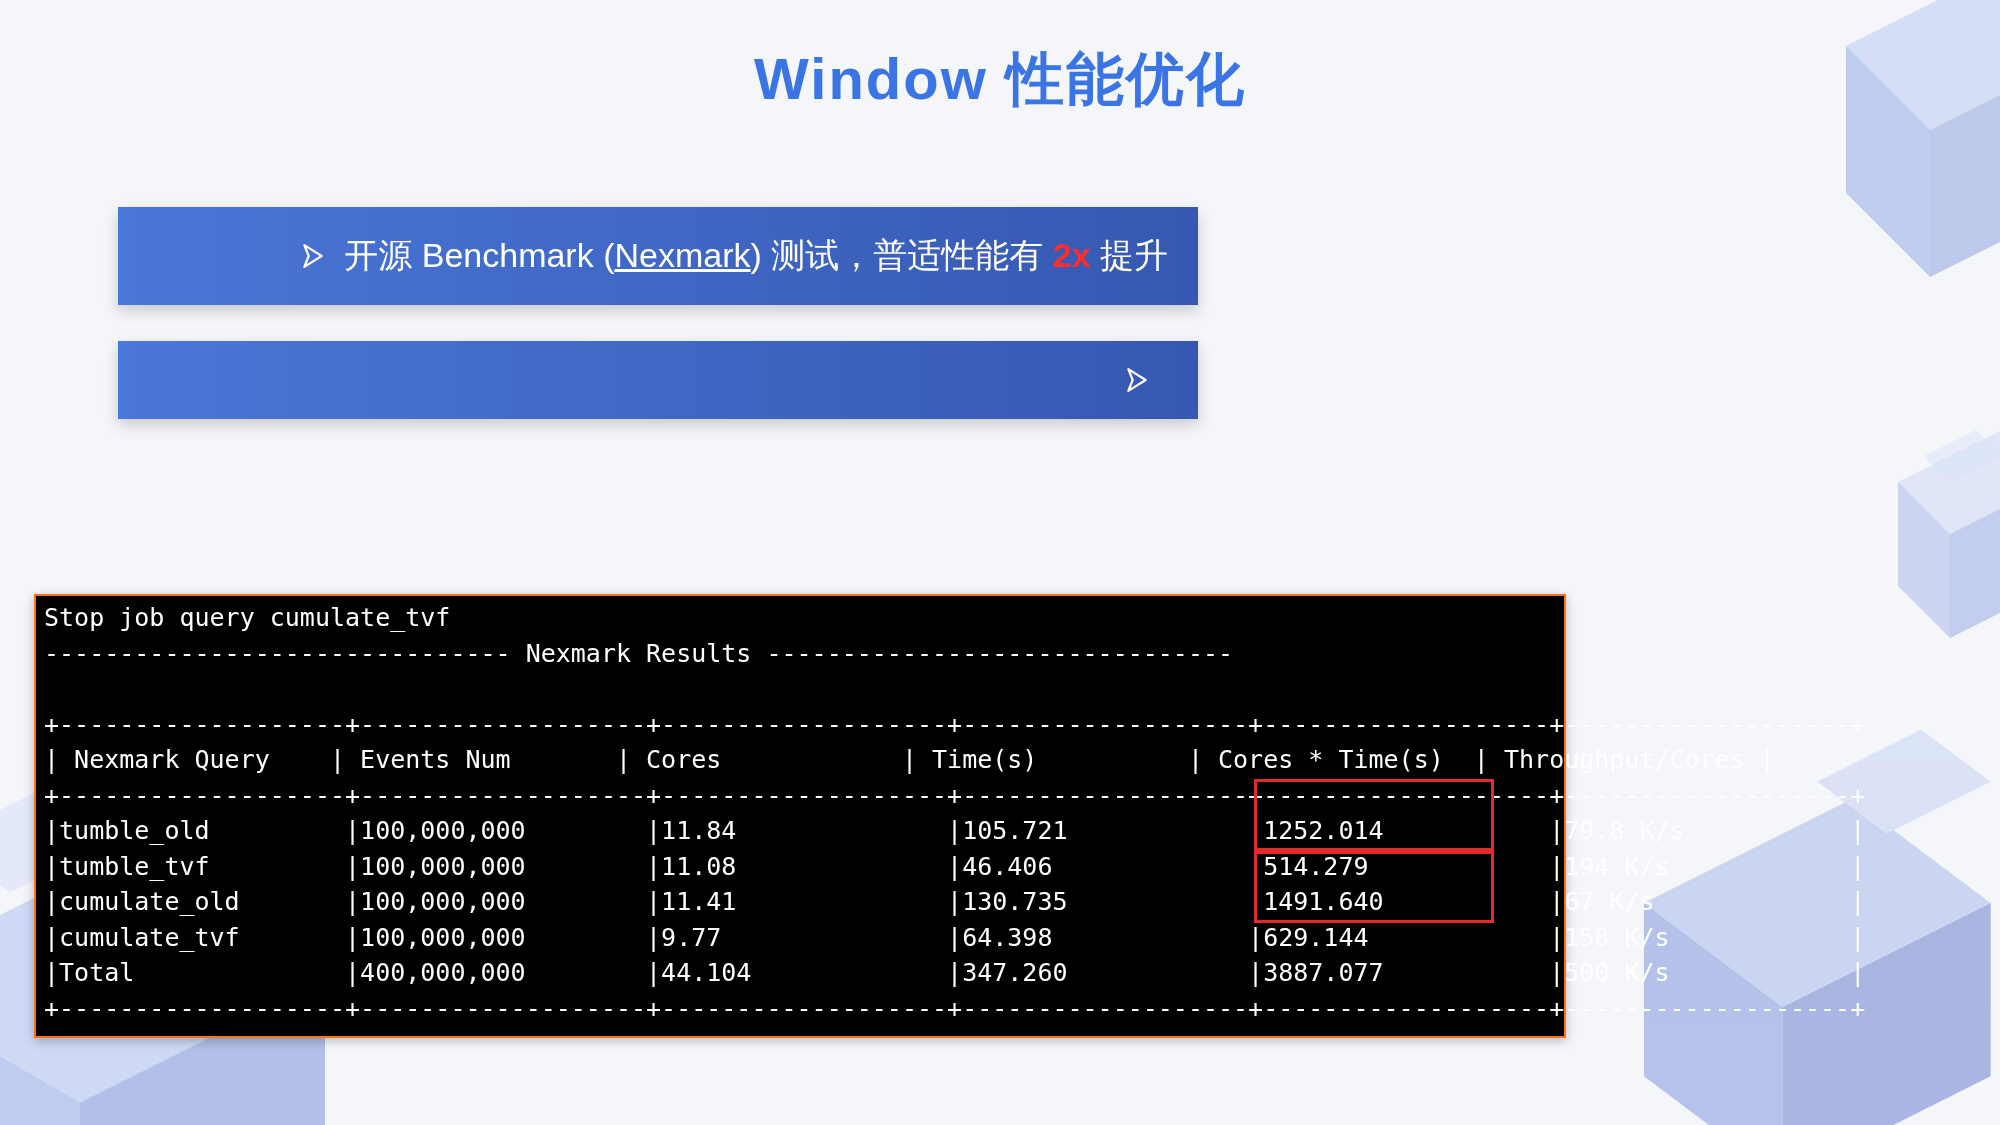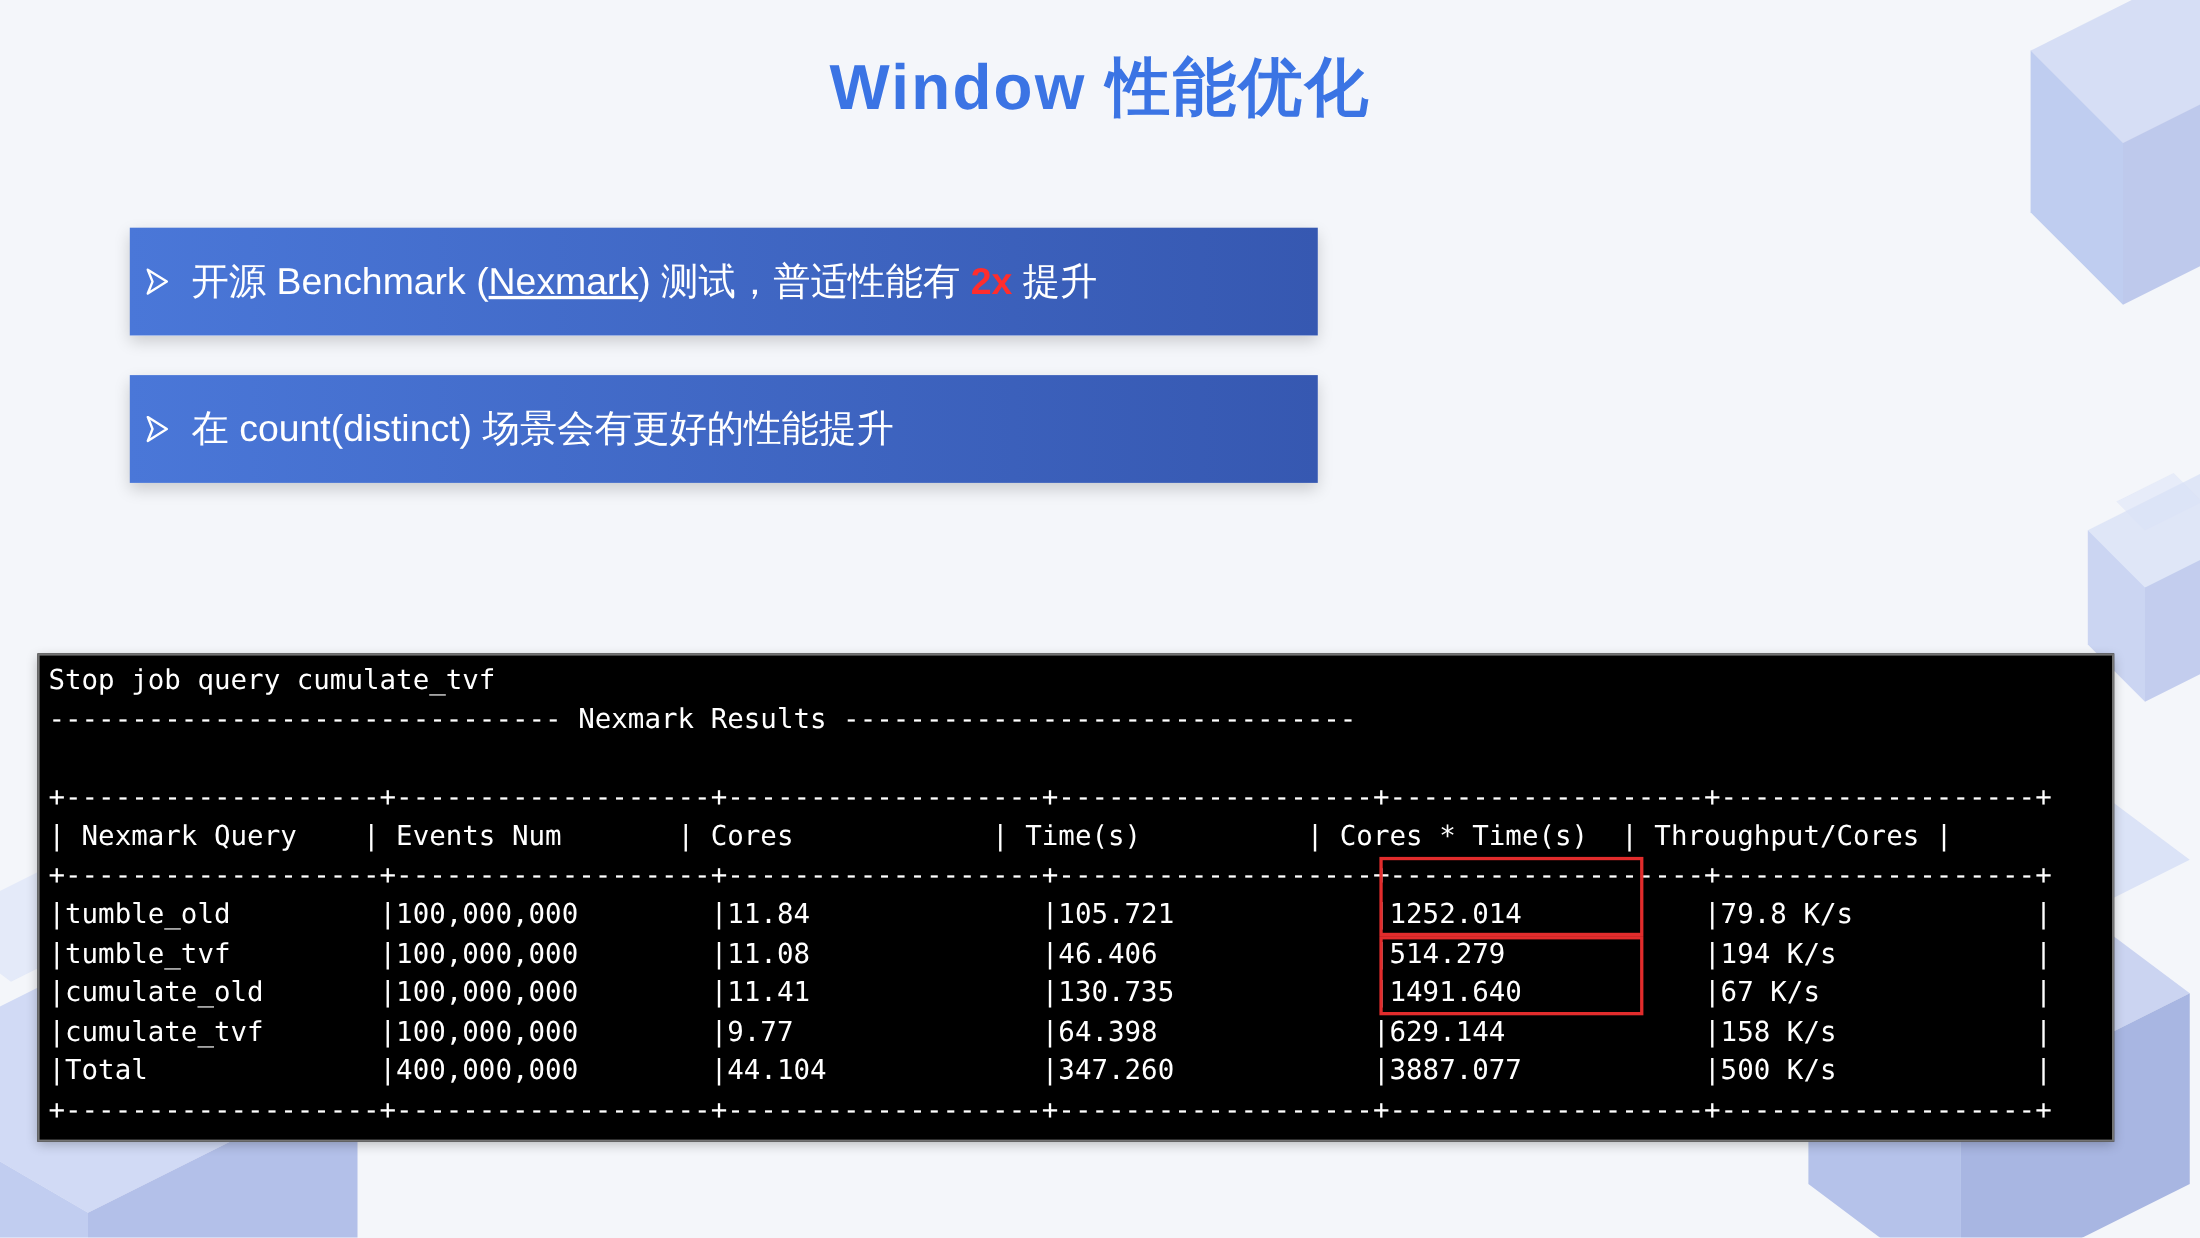--- a/index.html
+++ b/index.html
@@ -45,38 +45,39 @@
   .bullet{
     background:linear-gradient(90deg,var(--box-grad-a) 0%,var(--box-grad-b) 100%);
     color:#fff;
     font-size:34px;
     font-weight:500;
     padding:26px 30px 26px 12px;
     display:flex;
     align-items:center;
     box-shadow:0 6px 14px rgba(0,0,0,.18);
     margin-bottom:36px;
+    justify-content:flex-end;
   }
   .bullet .chev{
     margin-right:18px;
     display:inline-flex;
   }
   .bullet .chev svg{width:26px;height:26px;}
   .bullet u{text-decoration:underline;}
   .bullet .hl{color:#ff2d2d;font-weight:700;}
 
   
   .term{
     position:absolute;
     left:34px;
     top:594px;
-    width:1888px;
+    width:1532px;
     background:#000;
     color:#fff;
-    border:2px solid #737373;
+    border:2px solid #f97316;
     font-family:"Menlo","Consolas","DejaVu Sans Mono",monospace;
     font-size:25px;
     line-height:1.42;
     white-space:pre;
     padding:4px 8px 10px 8px;
     box-shadow:0 3px 10px rgba(0,0,0,.25);
     z-index:3;
   }
   .redbox{
     position:absolute;
@@ -159,21 +160,20 @@
       <span>
         <span>开源 Benchmark (</span><u>Nexmark</u><span>) 测试，普适性能有 </span><span class="hl">2x</span><span> 提升</span>
       </span>
     </div>
     <div class="bullet">
       <span class="chev">
         <svg viewBox="0 0 24 24">
             <path d="M4 2 L20 12 L4 22 L8 12 Z" fill="none" stroke="#fff" stroke-width="2" stroke-linejoin="round"></path>
           </svg>
       </span>
-      <span>在 count(distinct) 场景会有更好的性能提升</span>
     </div>
   </div>
 
   <div class="term" id="term">Stop job query cumulate_tvf
 ------------------------------- Nexmark Results -------------------------------
 
 +-------------------+-------------------+-------------------+-------------------+-------------------+-------------------+
 | Nexmark Query    | Events Num       | Cores            | Time(s)          | Cores * Time(s)  | Throughput/Cores |
 +-------------------+-------------------+-------------------+-------------------+-------------------+-------------------+
 |tumble_old         |100,000,000        |11.84              |105.721            |1252.014           |79.8 K/s           |

